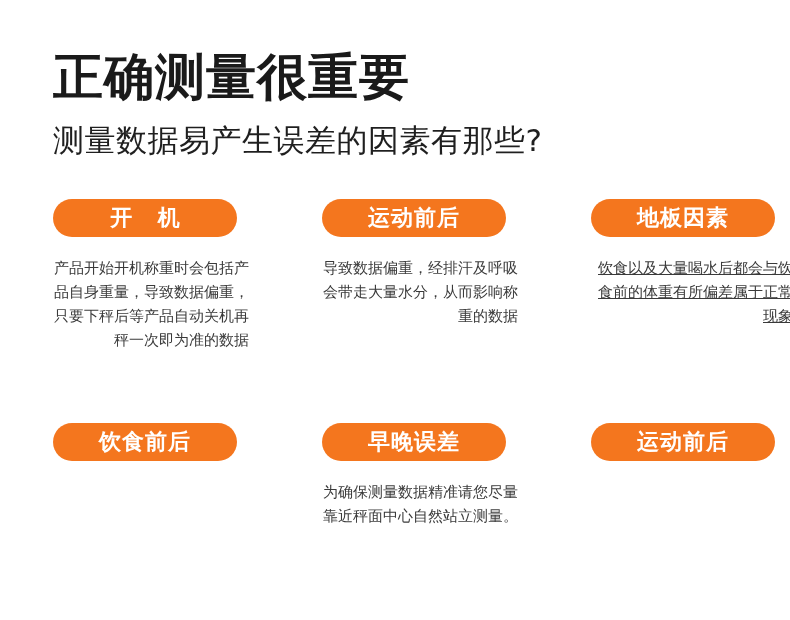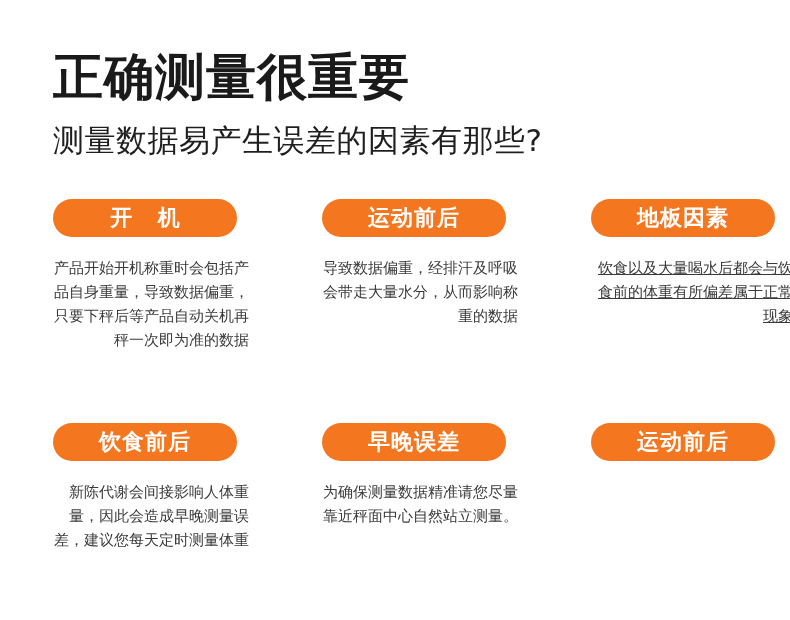--- a/index.html
+++ b/index.html
@@ -138,21 +138,20 @@
       <div class="badge">
         <span class="badge-label">地板因素</span>
       </div>
       <p class="body-text">饮食以及大量喝水后都会与饮食前的体重有所偏差属于正常现象</p>
     </div>
 
     <div class="cell cell-col1 row2">
       <div class="badge">
         <span class="badge-label">饮食前后</span>
       </div>
-      <p class="body-text">新陈代谢会间接影响人体重量，因此会造成早晚测量误差，建议您每天定时测量体重</p>
     </div>
 
     <div class="cell cell-col2 row2">
       <div class="badge">
         <span class="badge-label">早晚误差</span>
       </div>
       <p class="body-text">为确保测量数据精准请您尽量靠近秤面中心自然站立测量。</p>
     </div>
 
     <div class="cell cell-col3 row2">

